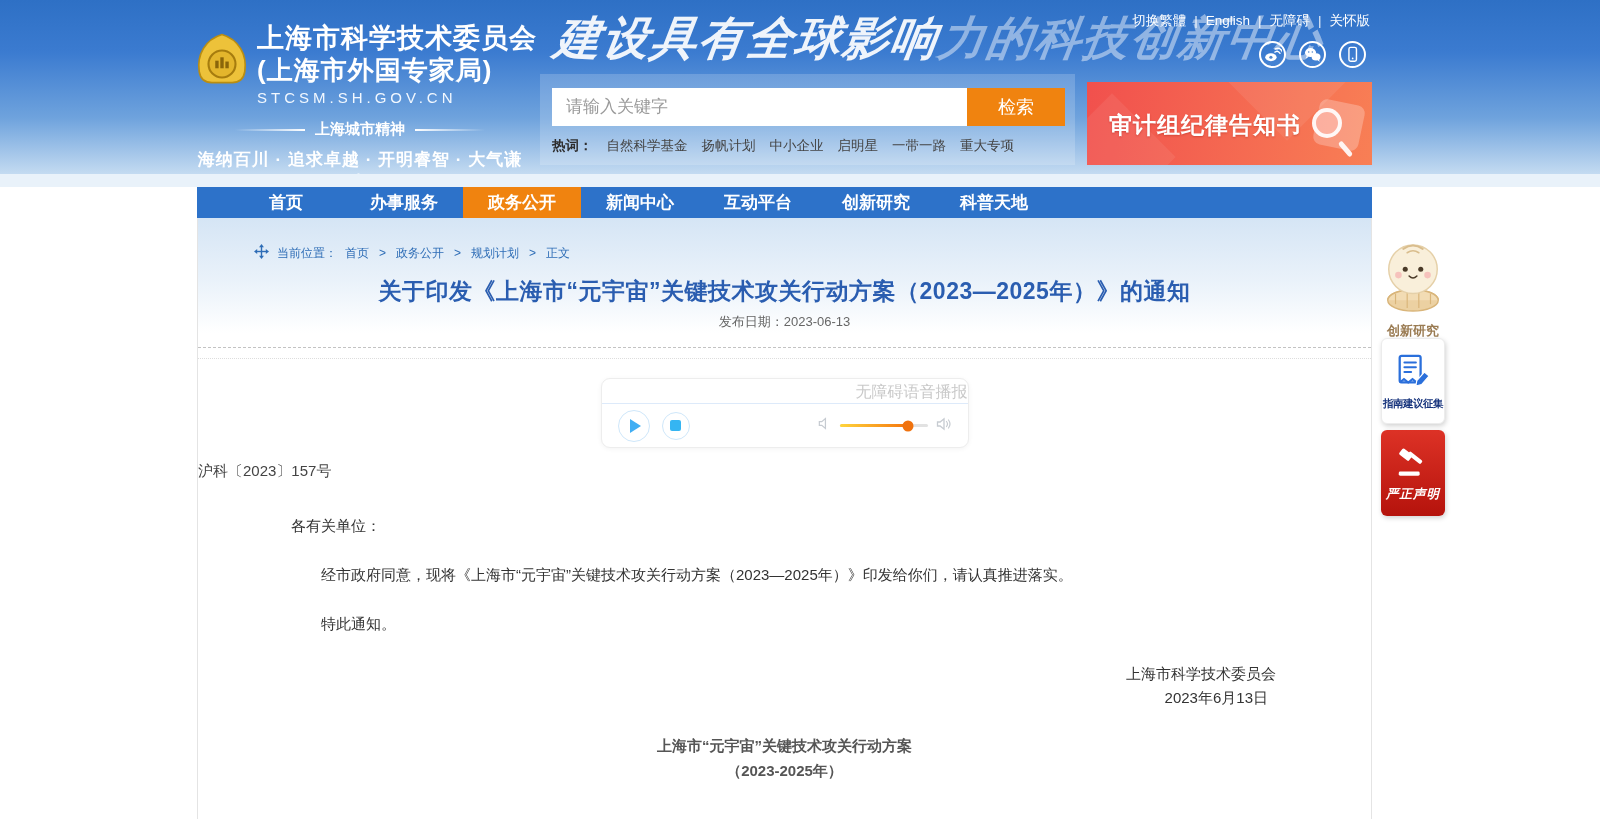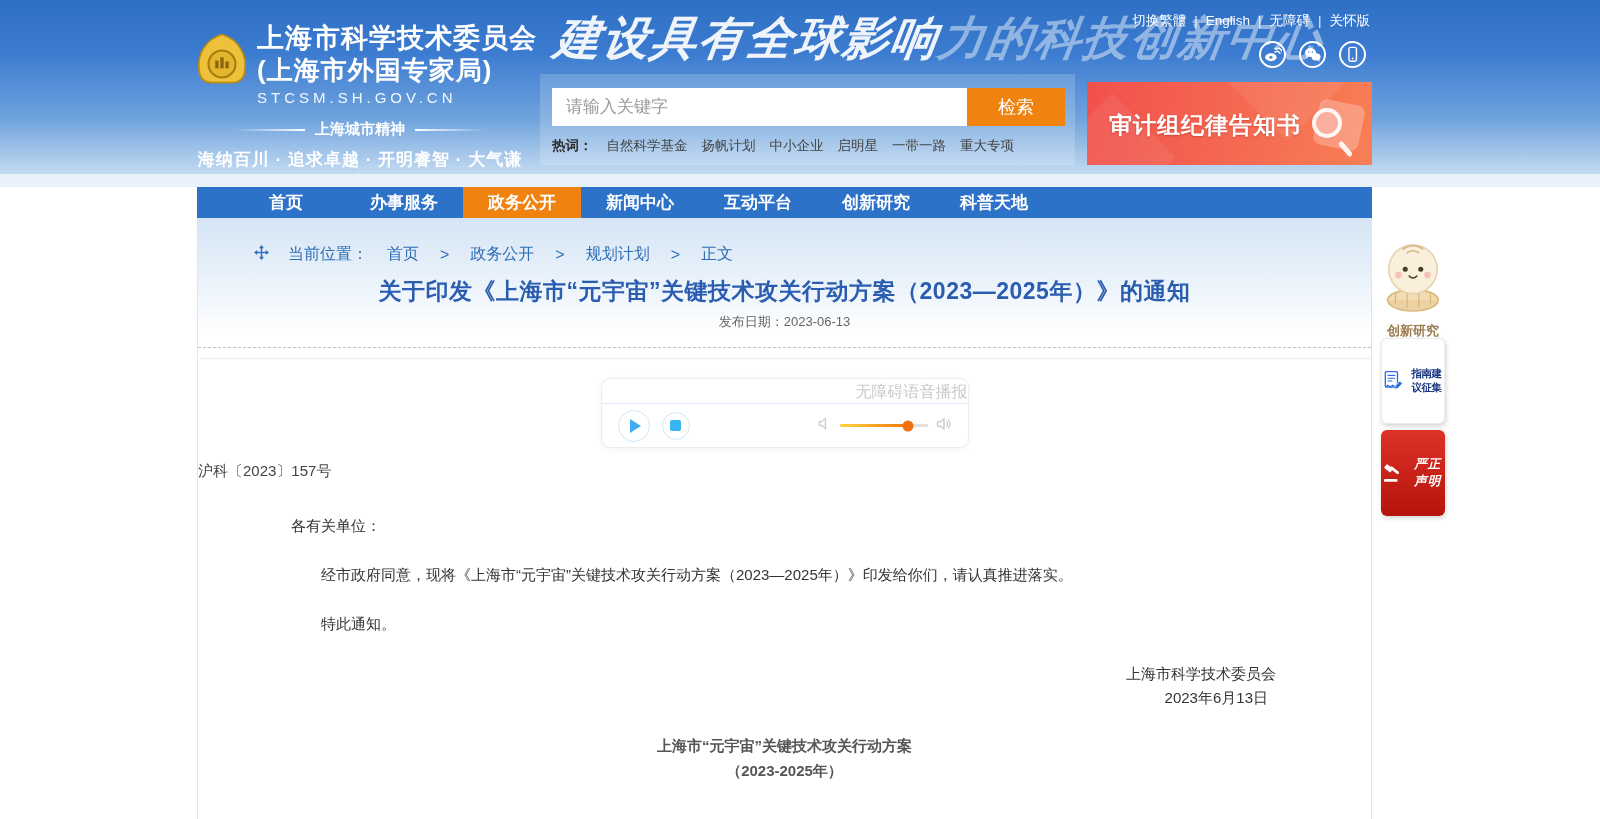--- a/index.html
+++ b/index.html
@@ -74,22 +74,22 @@
   .nav-item { width:118px; height:31px; line-height:31px; text-align:center; color:#fff;
     font-size:17px; font-weight:bold; cursor:pointer; }
   .nav-item.active { background:var(--accent,#f0830f); }
 
   
   .content { position:absolute; left:197px; top:218px; width:1175px; height:601px;
     background:#fff; border-left:1px solid #e4e4e4; border-right:1px solid #e4e4e4; }
   .content-grad { position:absolute; left:0; top:0; width:100%; height:115px;
     background:linear-gradient(180deg,#d5e5f5 0%, #eaf2fa 55%, #ffffff 100%); }
 
-  .breadcrumb { position:absolute; left:56px; top:26px; display:flex; align-items:center; gap:19px;
-    font-size:16px; color:#2e6db6; }
+  .breadcrumb { position:absolute; left:56px; top:26px; display:flex; align-items:center; gap:8px;
+    font-size:12px; color:#2e6db6; }
   .breadcrumb a { color:#2e6db6; text-decoration:none; cursor:pointer; }
   .crumb-sep { margin:0 2px; }
 
   .article-title { position:absolute; left:0; top:58px; width:100%; text-align:center;
     font-size:23px; font-weight:bold; color:var(--titleblue,#2a5db0); letter-spacing:.5px; }
   .article-date { position:absolute; left:0; top:95px; width:100%; text-align:center;
     font-size:13px; color:#666; }
   .divider-dashed { position:absolute; left:0; top:129px; width:100%; border-top:1px dashed #c3c3c3; }
   .divider-dotted { position:absolute; left:0; top:140px; width:100%; border-top:1px dotted #dddddd; }
 
@@ -121,21 +121,21 @@
   .signer { left:0; top:447px; width:100%; text-align:right; padding-right:95px; }
   .sign-date { left:0; top:471px; width:100%; text-align:right; padding-right:103px; }
   .att-title1 { left:0; top:519px; width:100%; text-align:center; font-weight:bold; color:#555; }
   .att-title2 { left:0; top:544px; width:100%; text-align:center; font-weight:bold; color:#555; }
 
   
   .widget { position:absolute; text-align:center; cursor:pointer; }
   .w-mascot { left:1378px; top:240px; width:70px; }
   .mascot-label { margin-top:2px; font-size:13px; font-weight:bold; color:#9a7b52; }
   .w-card { width:64px; height:86px; border-radius:6px; box-shadow:1px 2px 5px rgba(0,0,0,.18);
-    display:flex; align-items:center; justify-content:center; gap:5px;font-family:Liberation Serif, serif; }
+    display:flex; flex-direction:column; align-items:center; justify-content:center; gap:5px;font-family:Liberation Serif, serif; }
   .w-guide { left:1381px; top:338px; background:#fff; border:1px solid #ececec; }
   .guide-label { font-size:10.5px; font-weight:bold; color:#16337c; letter-spacing:-0.5px; }
   .w-statement { left:1381px; top:430px; background:linear-gradient(180deg,#dd3226,#b5130c); }
   .statement-label { font-size:12.5px; font-weight:bold; color:#fff; font-style:italic; letter-spacing:1px; }
 </style>
 </head>
 <body>
 
 <div class="page">
 

